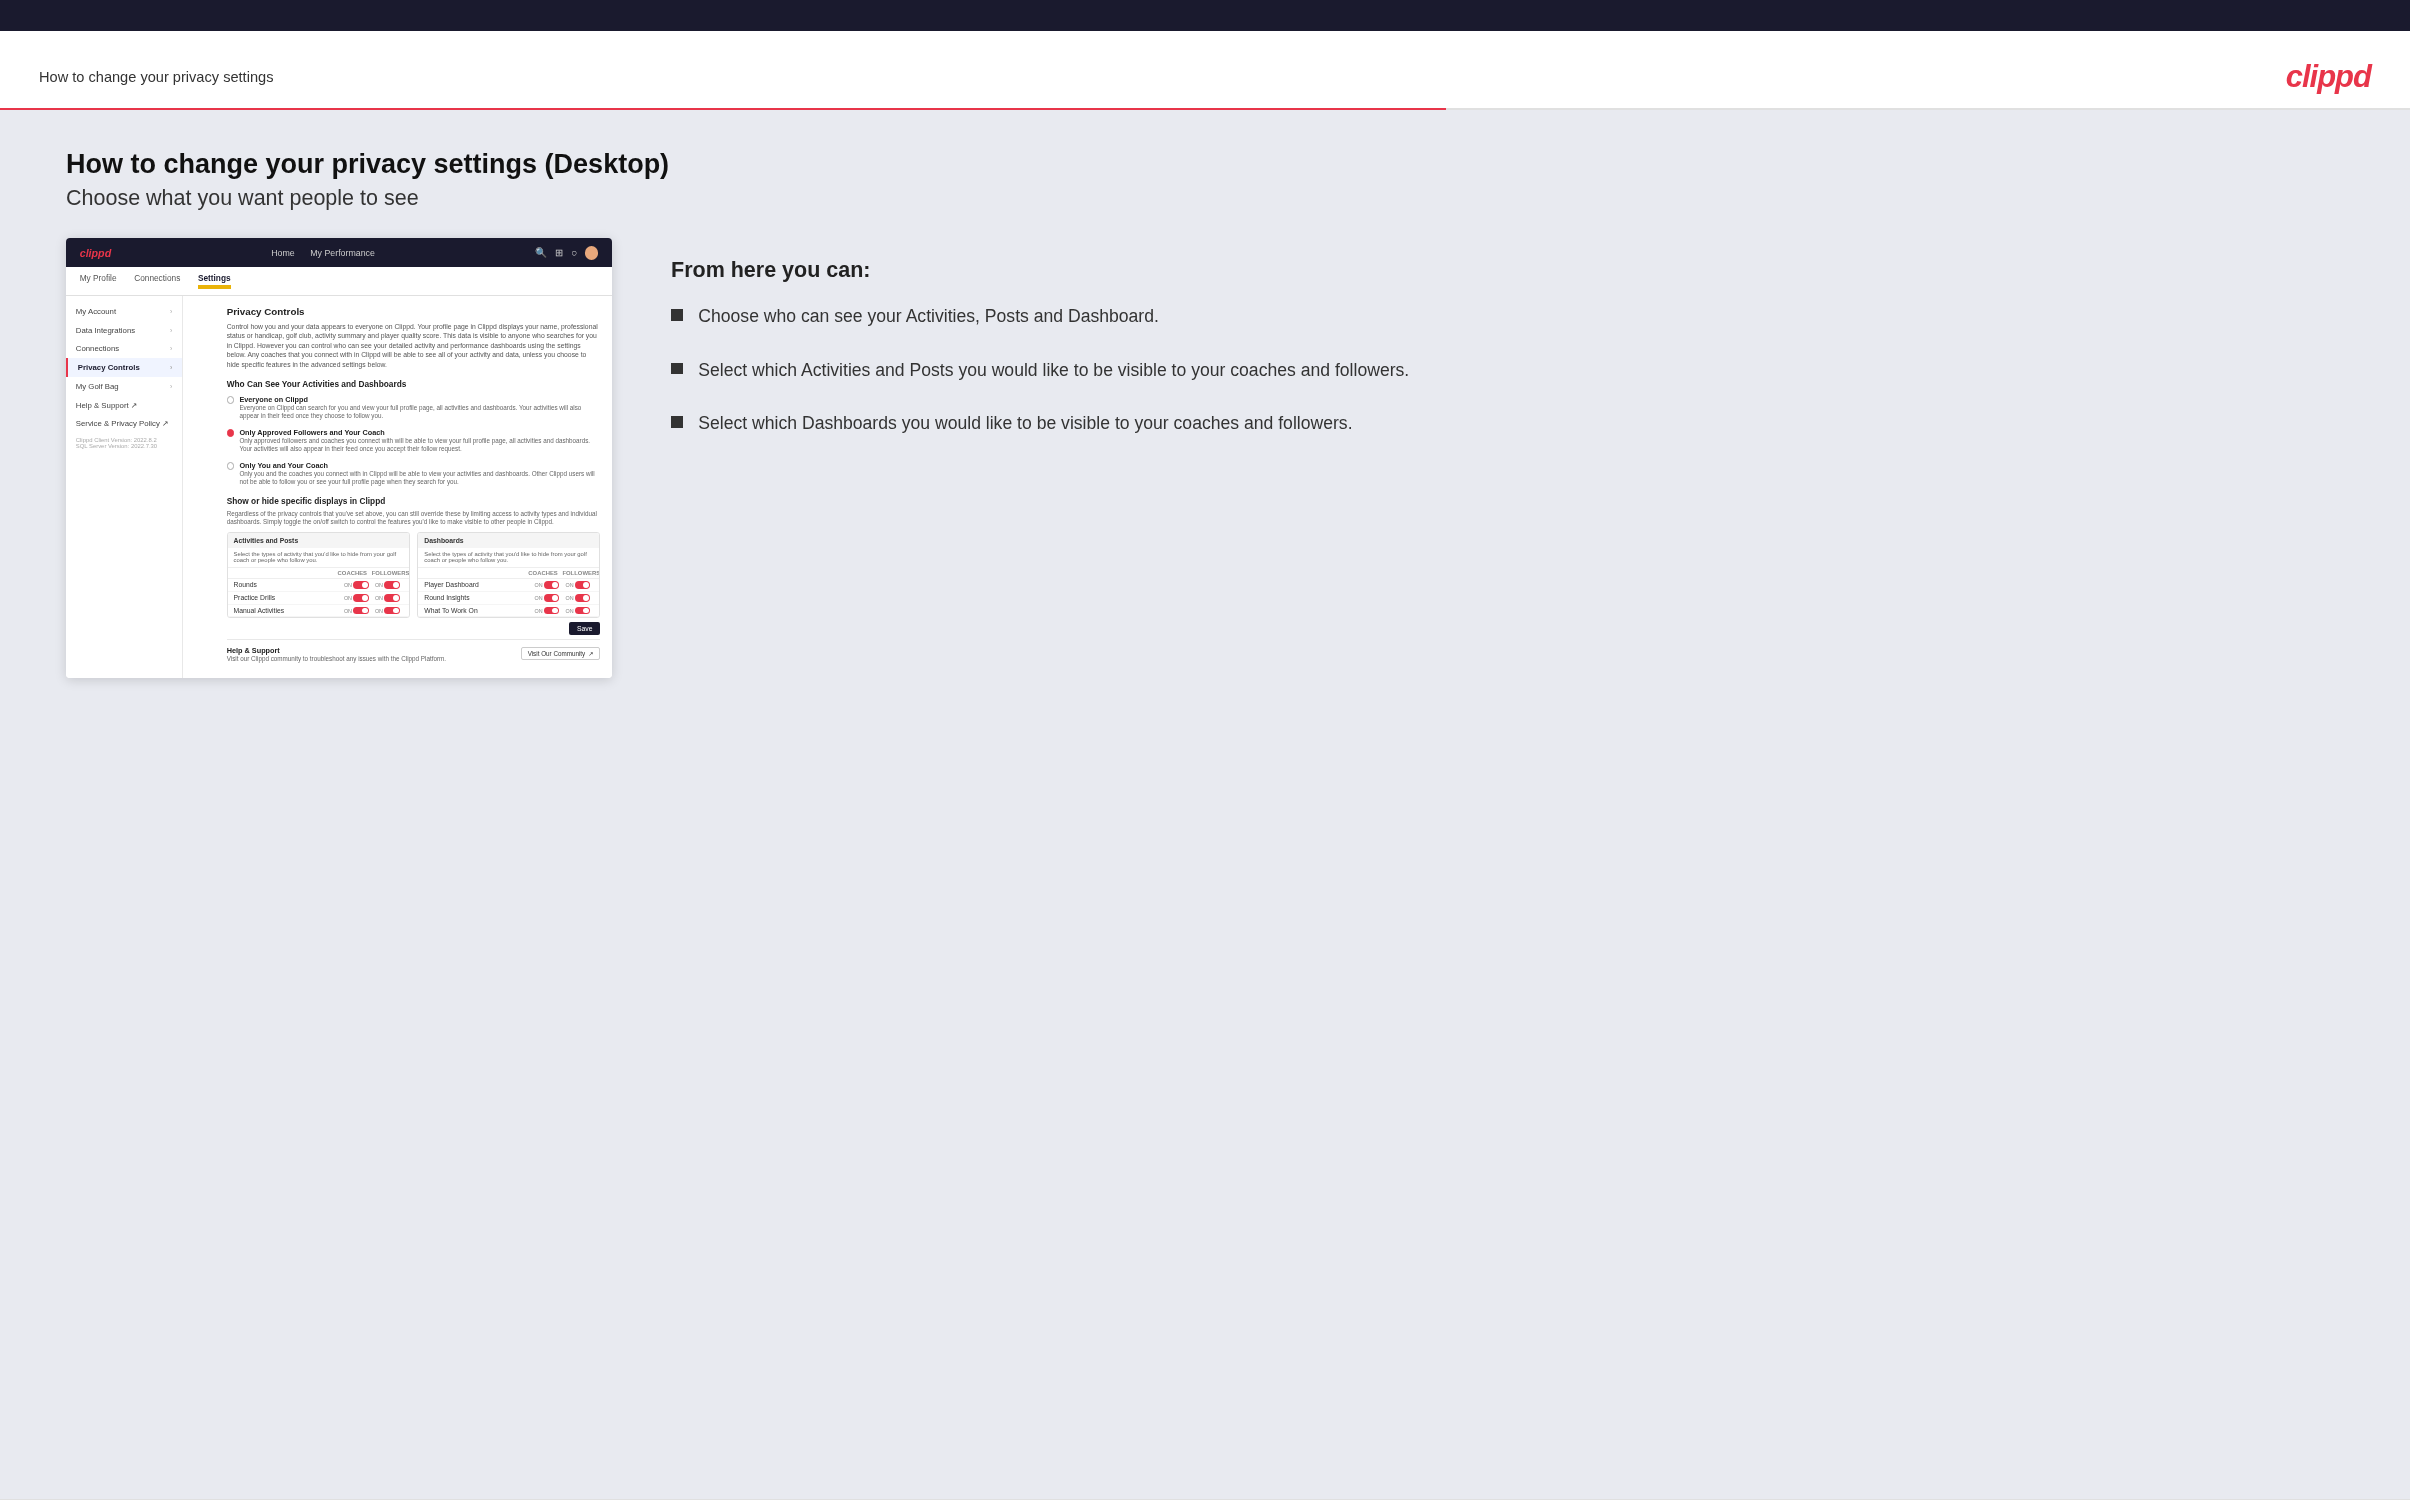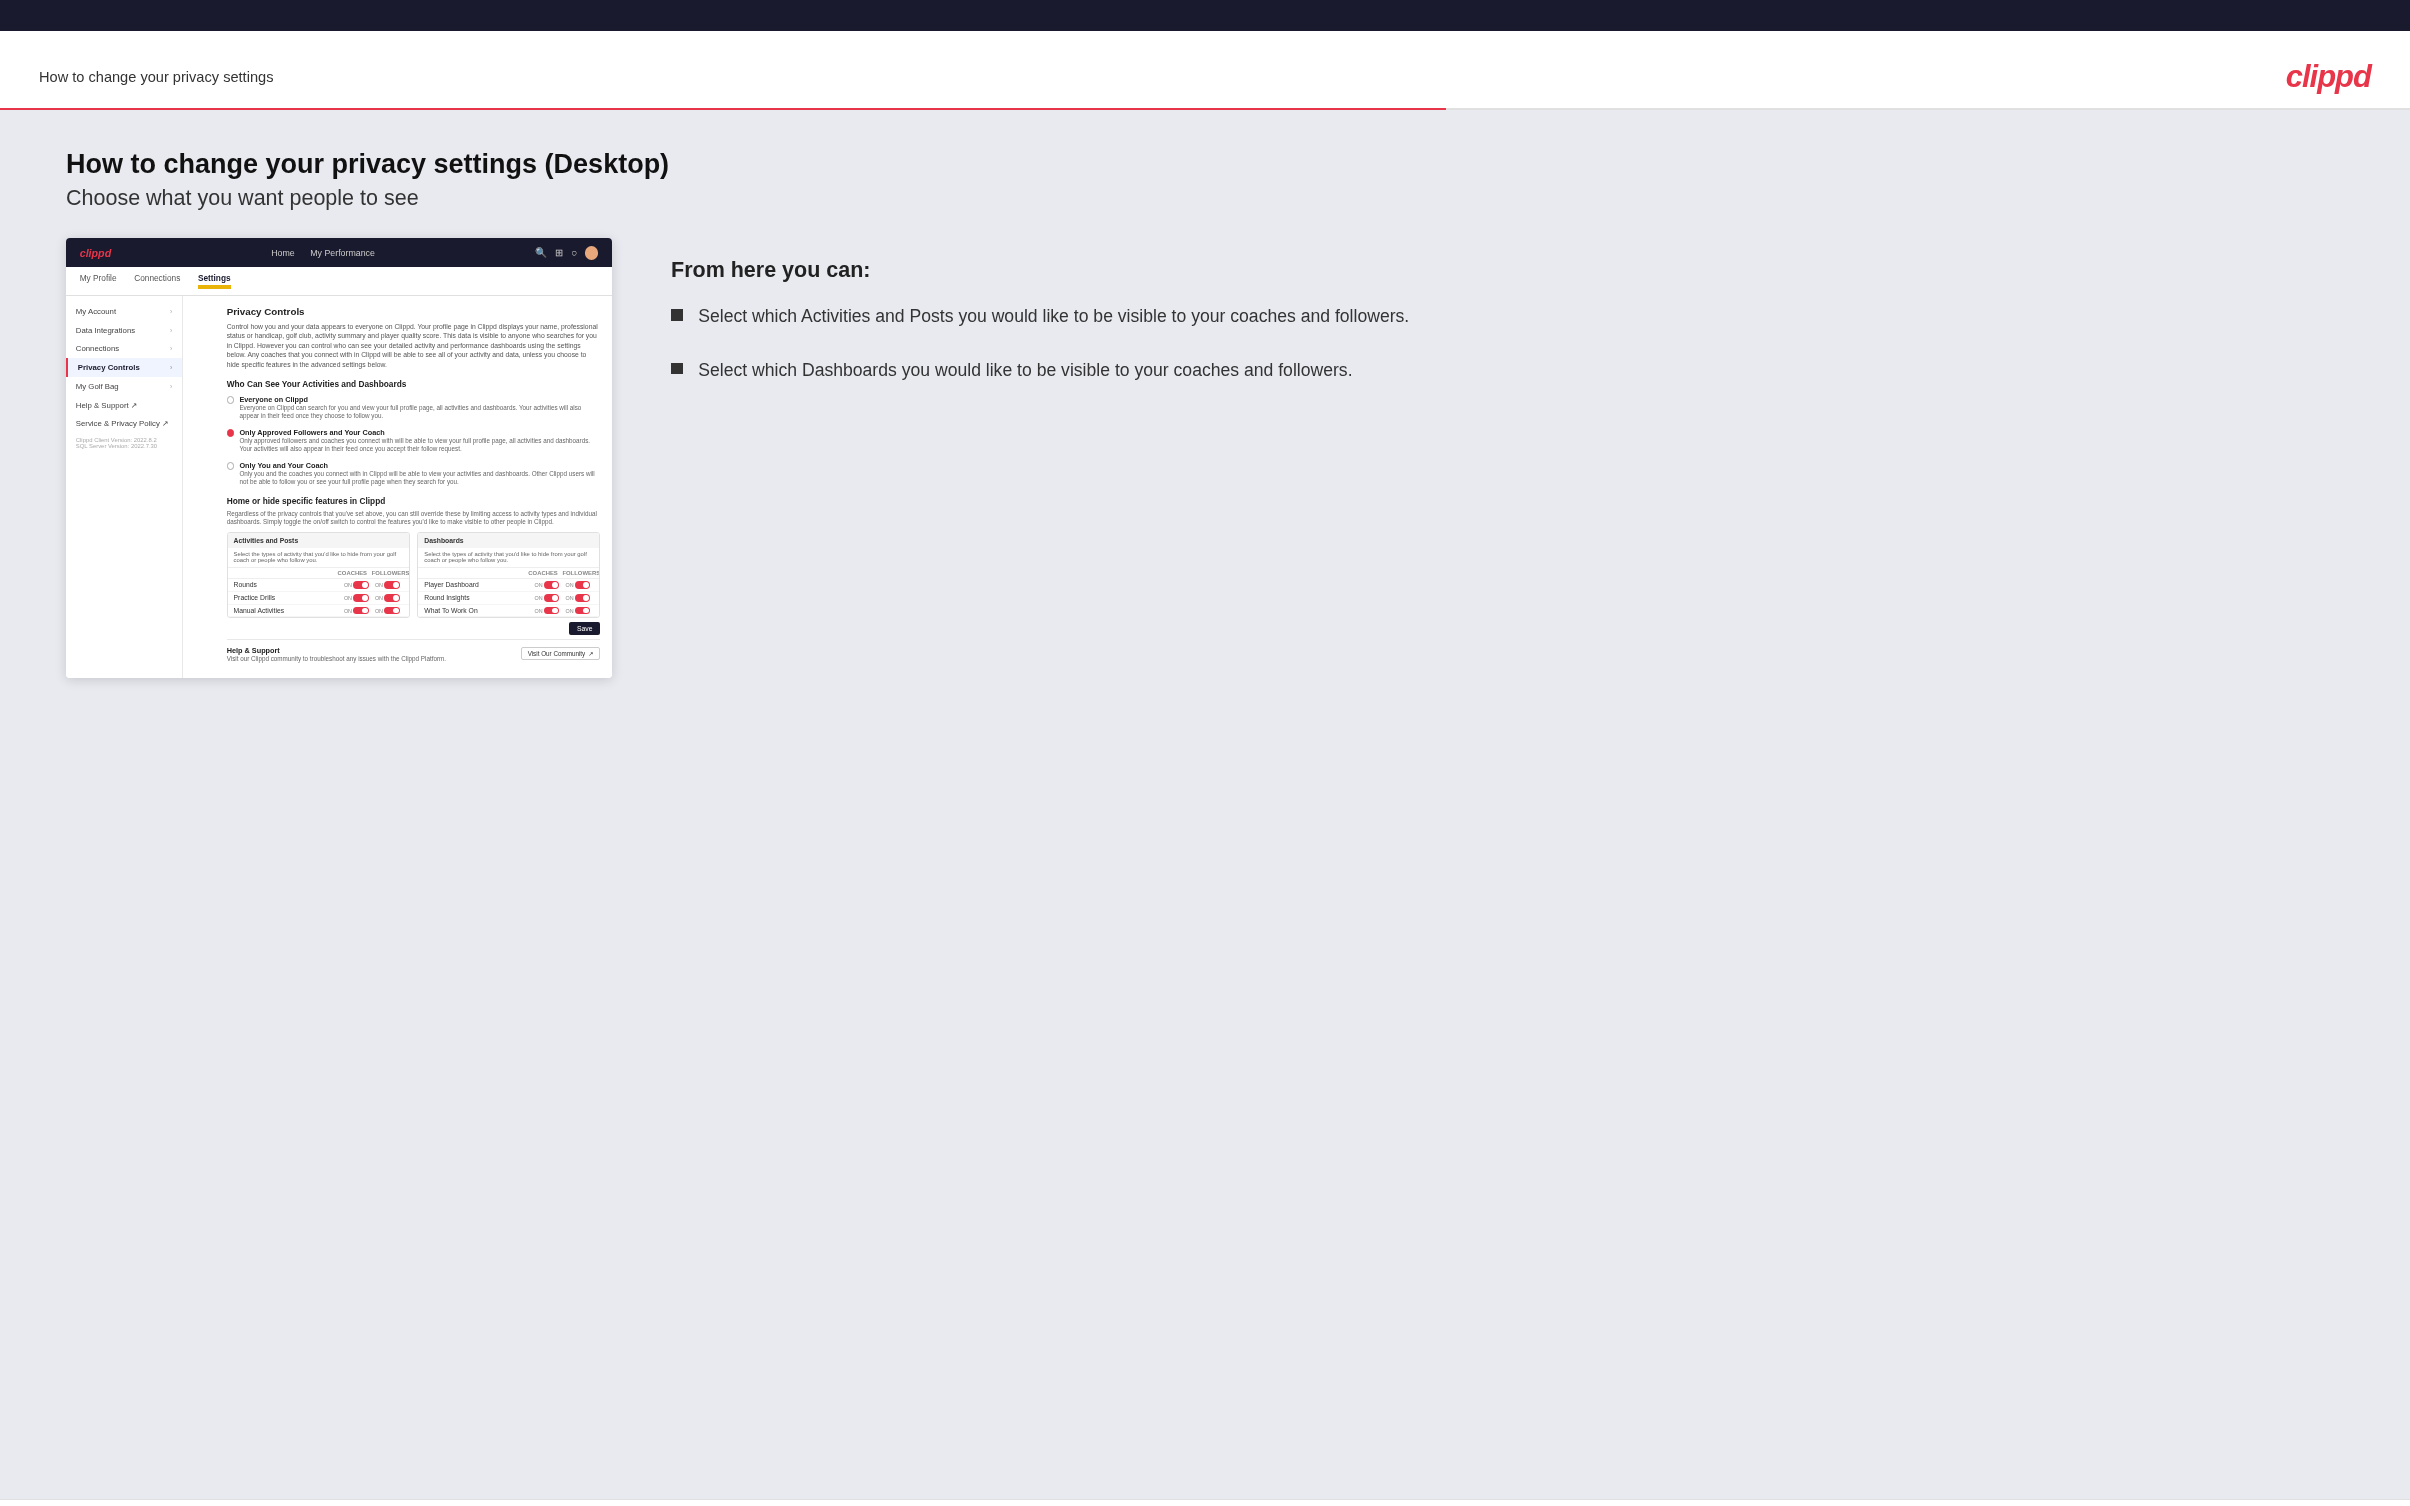--- a/index.html
+++ b/index.html
@@ -242,21 +242,21 @@
 
           <div class="radio-option">
             <div class="radio-dot"></div>
             <div class="radio-content">
               <div class="radio-label">Only You and Your Coach</div>
               <div class="radio-text">Only you and the coaches you connect with in Clippd will be able to view your activities and dashboards. Other Clippd users will not be able to follow you or see your full profile page when they search for you.</div>
             </div>
           </div>
 
           <div class="show-hide-section">
-            <div class="show-hide-title">Home or hide specific features in Clippd</div>
+            <div class="show-hide-title">Show or hide specific displays in Clippd</div>
             <div class="show-hide-desc">Regardless of the privacy controls that you've set above, you can still override these by limiting access to activity types and individual dashboards. Simply toggle the on/off switch to control the features you'd like to make visible to other people in Clippd.</div>
 
             <div class="toggle-tables">
 
               <div class="toggle-table">
                 <div class="toggle-table-header">Activities and Posts</div>
                 <div class="toggle-table-desc">Select the types of activity that you'd like to hide from your golf coach or people who follow you.</div>
                 <div class="toggle-cols">
                   <span class="toggle-col-label">COACHES</span>
                   <span class="toggle-col-label">FOLLOWERS</span>
@@ -380,20 +380,24 @@
             </button>
           </div>
 
         </div>
       </div>
     </div>
 
     <div class="info-panel">
       <div class="from-here-title">From here you can:</div>
       <ul class="bullet-list">
+        <li class="bullet-item">
+          <div class="bullet-square"></div>
+          <span class="bullet-text">Choose who can see your Activities, Posts and Dashboard.</span>
+        </li>
         <li class="bullet-item">
           <div class="bullet-square"></div>
           <span class="bullet-text">Select which Activities and Posts you would like to be visible to your coaches and followers.</span>
         </li>
         <li class="bullet-item">
           <div class="bullet-square"></div>
           <span class="bullet-text">Select which Dashboards you would like to be visible to your coaches and followers.</span>
         </li>
       </ul>
     </div>

